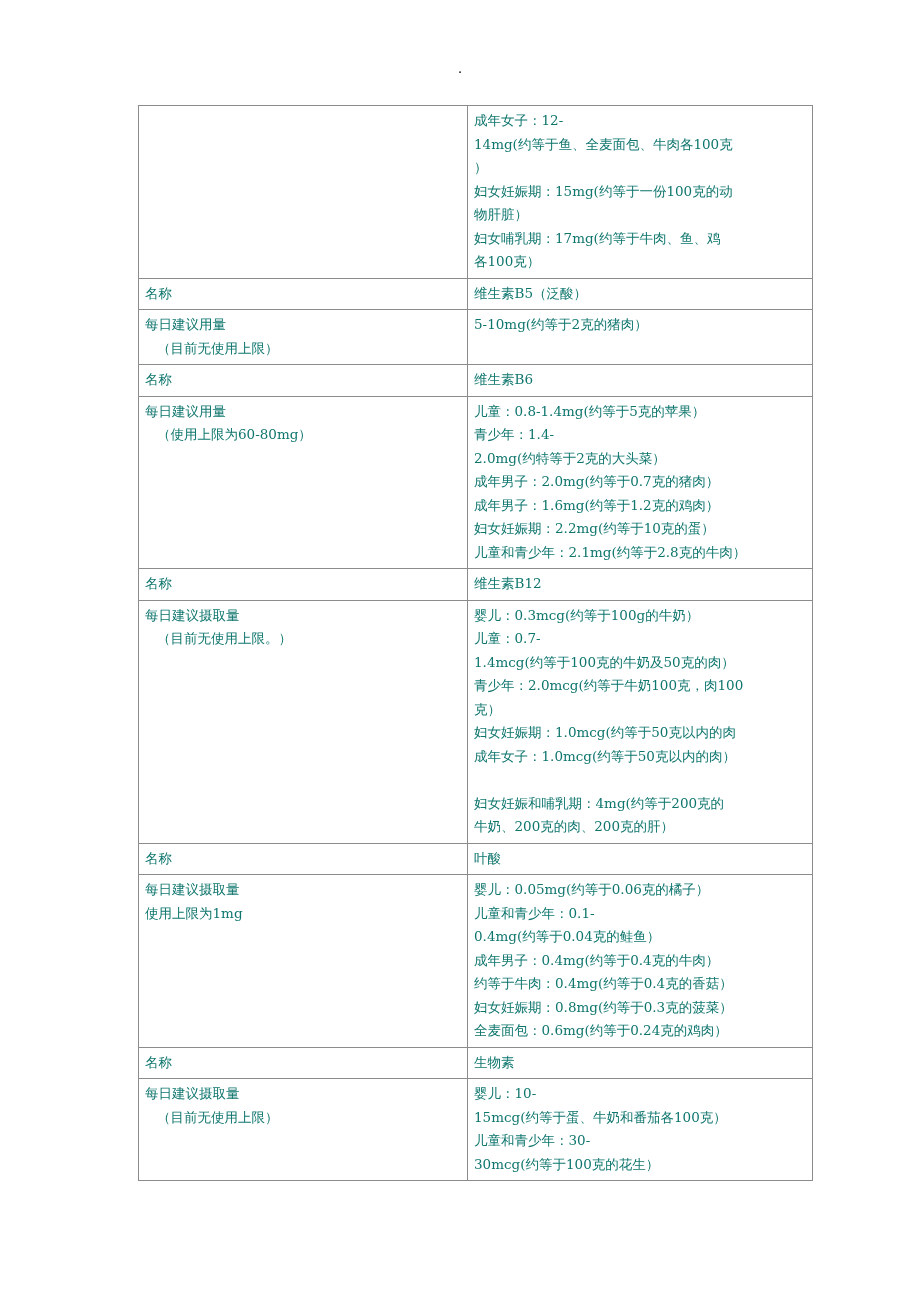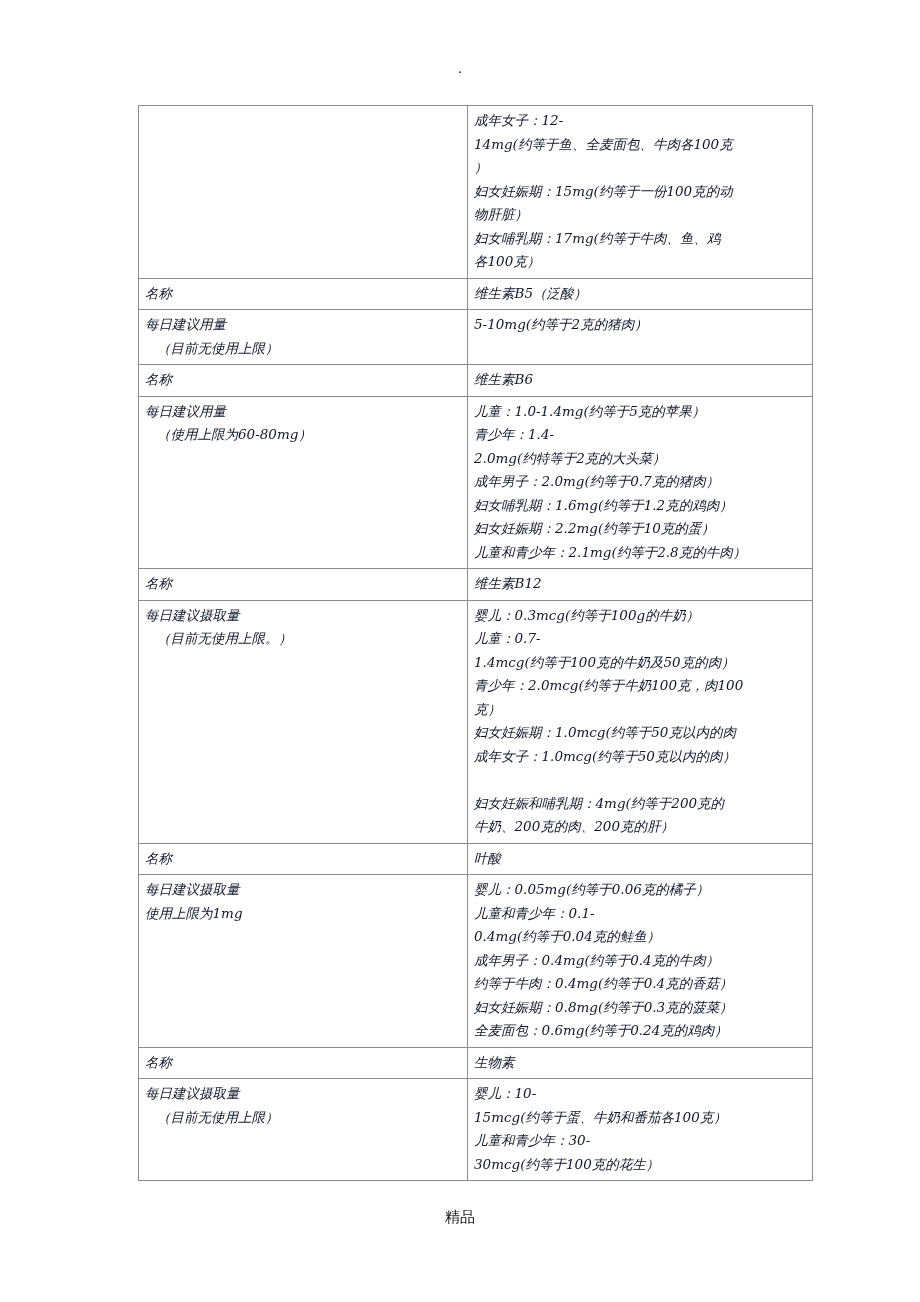--- a/index.html
+++ b/index.html
@@ -53,22 +53,21 @@
     width: 650px;
     table-layout: fixed;
   }
   table.vit-table td {
     border: 1px solid #8c8c8c;
     vertical-align: top;
     padding: 3px 6px 4px 6px;
     font-size: 13.5px;
     line-height: 23.5px;
     font-family: "DejaVu Serif", "Liberation Serif", serif;
-    color: #0f172a;
-    font-style: italic;
+    color: #0f766e;
   }
   table.vit-table td.col-label {
     width: 316px;
   }
   table.vit-table td.col-value {
     width: 332px;
   }
   .row-name td {
     border-top: 1px solid #4a4a4a;
     margin-top: 39px;
@@ -135,25 +134,25 @@
             <td class="col-value cell-lines">
               <span class="line">维生素B6</span>
             </td>
           </tr>
           <tr>
             <td class="col-label cell-lines">
               <span class="line">每日建议用量</span>
               <span class="line indent">（使用上限为60-80mg）</span>
             </td>
             <td class="col-value cell-lines">
-              <span class="line">儿童：1.0-1.4mg(约等于5克的苹果）</span>
+              <span class="line">儿童：0.8-1.4mg(约等于5克的苹果）</span>
               <span class="line">青少年：1.4-</span>
               <span class="line">2.0mg(约特等于2克的大头菜）</span>
               <span class="line">成年男子：2.0mg(约等于0.7克的猪肉）</span>
-              <span class="line">妇女哺乳期：1.6mg(约等于1.2克的鸡肉）</span>
+              <span class="line">成年男子：1.6mg(约等于1.2克的鸡肉）</span>
               <span class="line">妇女妊娠期：2.2mg(约等于10克的蛋）</span>
               <span class="line">儿童和青少年：2.1mg(约等于2.8克的牛肉）</span>
             </td>
           </tr>
           <tr class="row-name">
             <td class="col-label cell-lines">
               <span class="line">名称</span>
             </td>
             <td class="col-value cell-lines">
               <span class="line">维生素B12</span>
@@ -217,15 +216,14 @@
               <span class="line">婴儿：10-</span>
               <span class="line">15mcg(约等于蛋、牛奶和番茄各100克）</span>
               <span class="line">儿童和青少年：30-</span>
               <span class="line">30mcg(约等于100克的花生）</span>
             </td>
           </tr>
         </tbody>
     </table>
   </div>
 
-  <div class="footer-mark">精品</div>
 
 </div>
 
 </body></html>

